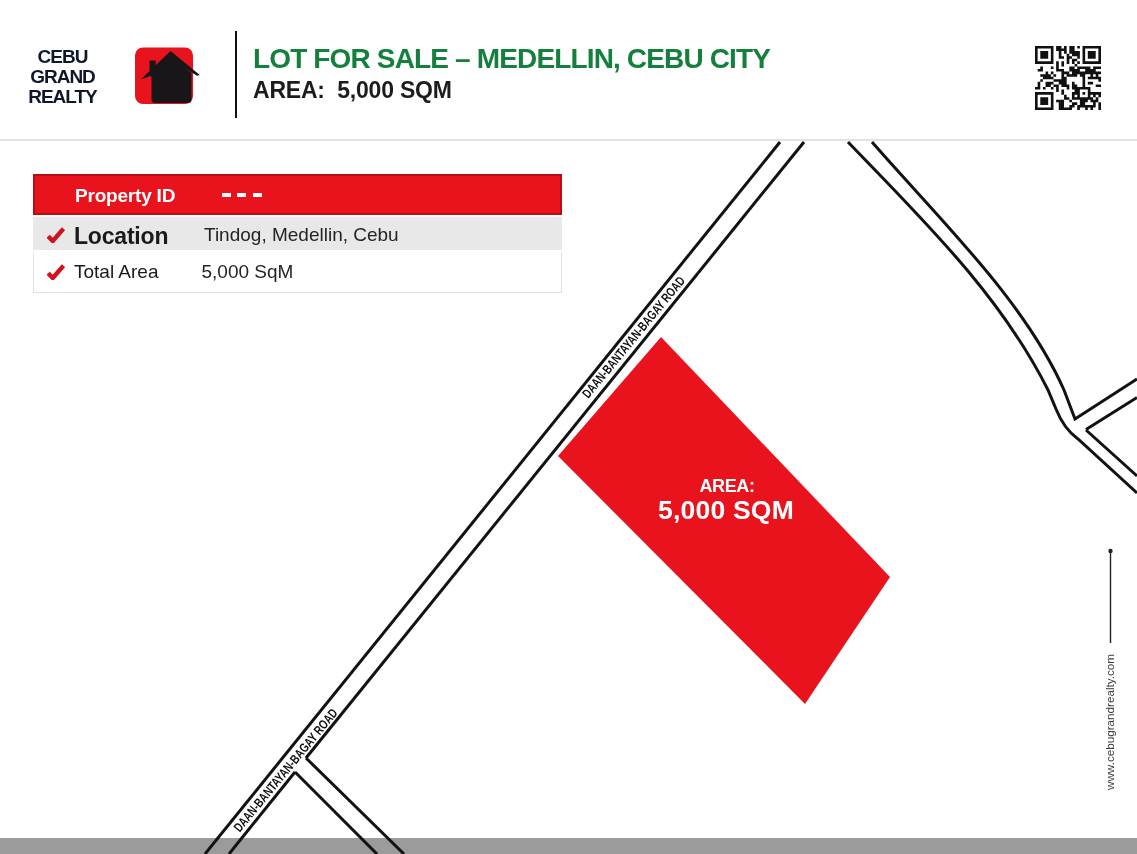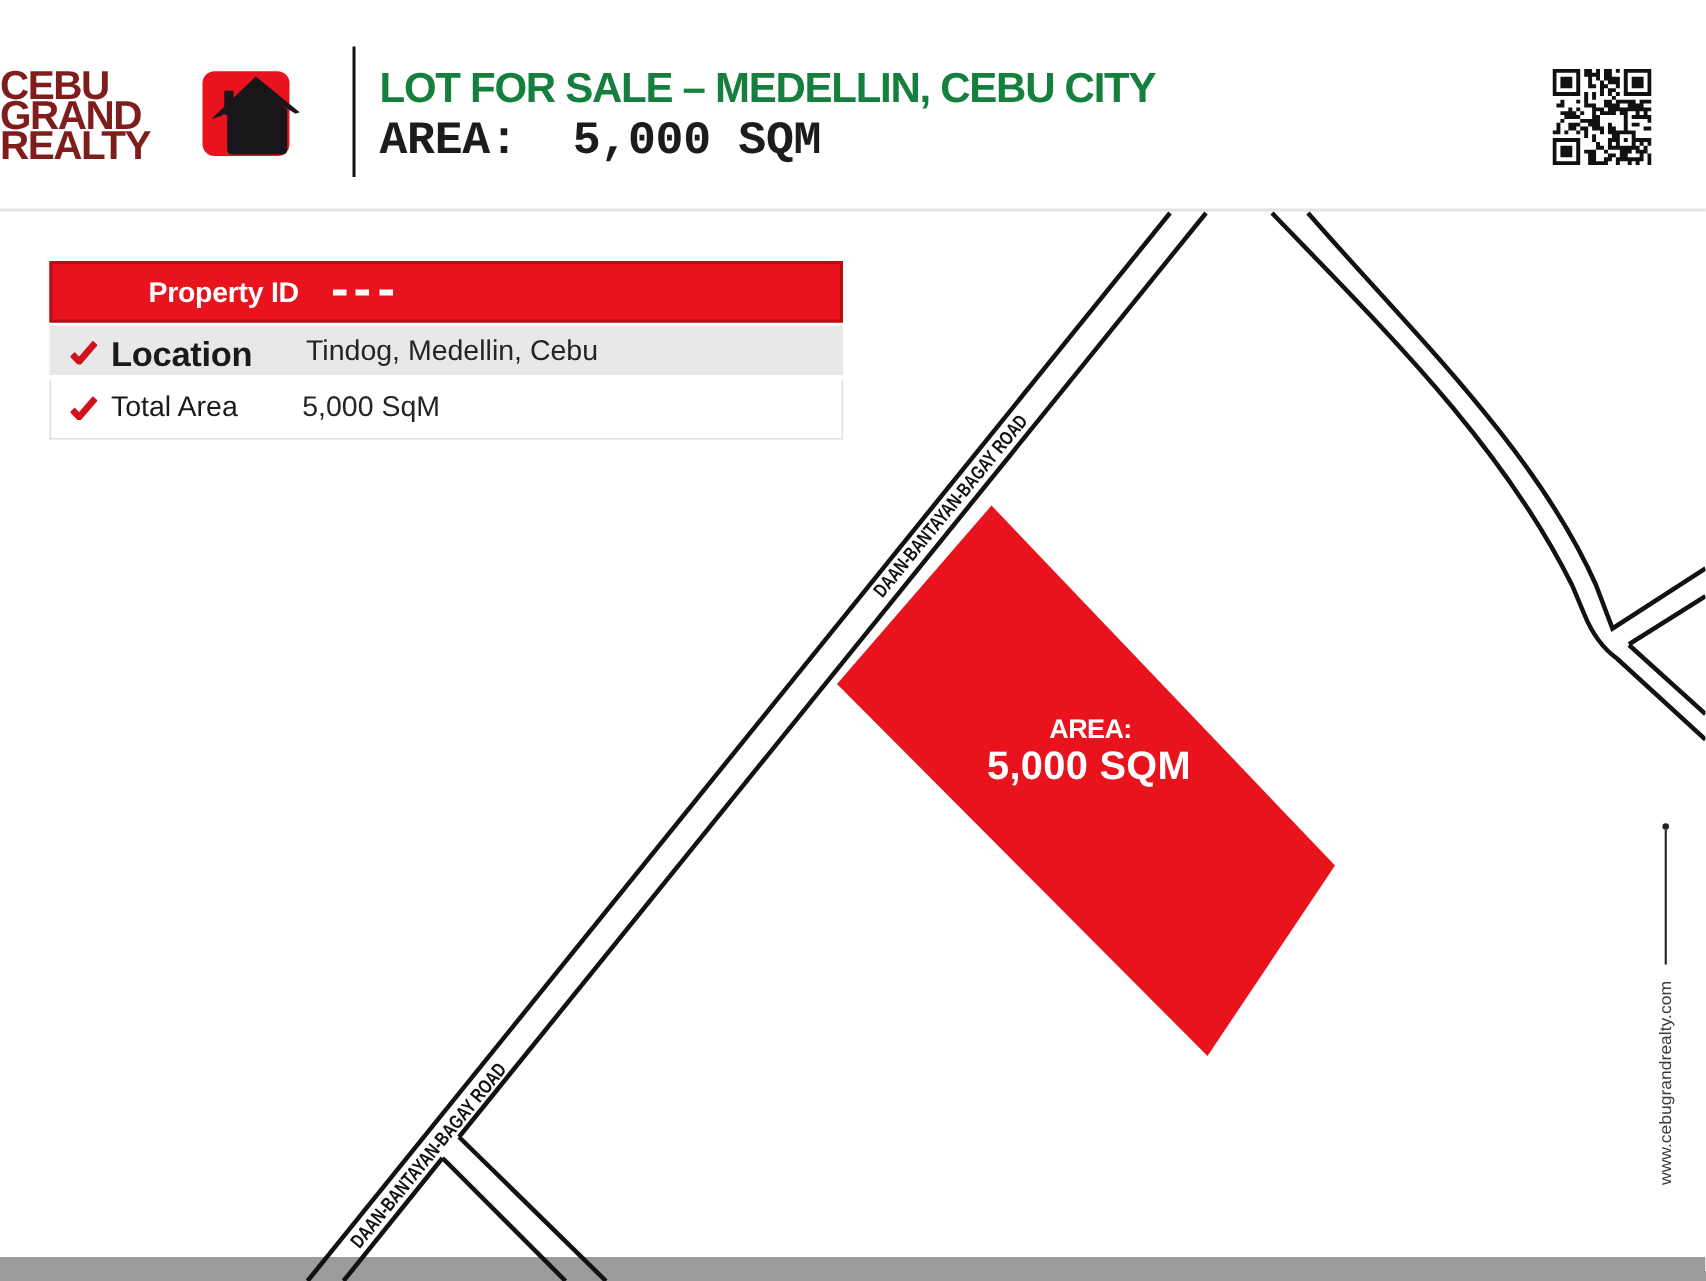--- a/index.html
+++ b/index.html
@@ -4,48 +4,48 @@
 <style>
 html,body{margin:0;padding:0;}
 body{width:1137px;height:854px;position:relative;background:#fff;overflow:hidden;
   font-family:"Liberation Sans",sans-serif;}
 .abs{position:absolute;}
 text{font-family:"Liberation Sans",sans-serif;}
 </style>
 </head>
 <body>
 
-<div class="abs" style="left:0;top:47px;width:125px;text-align:left;font-weight:bold;color:#7f1d1d;font-size:27px;line-height:20px;letter-spacing:-1px;">CEBU<br>GRAND<br>REALTY</div>
+<div class="abs" style="left:0;top:47px;width:125px;text-align:center;font-weight:bold;color:#0f172a;font-size:19px;line-height:20px;letter-spacing:-1px;">CEBU<br>GRAND<br>REALTY</div>
 
 <div class="abs" style="left:131px;top:44px;">
 <svg width="72" height="62" viewBox="0 0 72 62">
 <rect x="4" y="3.5" width="58" height="56.5" rx="8" fill="#e8131c"></rect>
 <g fill="#19161a">
 <rect x="18.5" y="16.5" width="6.2" height="16"></rect>
 <path d="M39.5,7 L68.8,30.9 L66,31.8 L39.5,15.3 L16.5,33.3 L10,35.3 Z"></path>
 <path d="M20.5,28 L39.5,13 L60.5,29 L60.5,55.5 Q60.5,59 57,59 L24,59 Q20.5,59 20.5,55.5 Z"></path>
 </g>
 </svg>
 </div>
 
 <div class="abs" style="left:235px;top:31px;width:2.4px;height:87px;background:#111;"></div>
 
 <div class="abs" style="left:253px;top:42.5px;font-weight:bold;color:#15803d;font-size:28px;letter-spacing:-0.85px;white-space:nowrap;">LOT FOR SALE – MEDELLIN, CEBU CITY</div>
 
-<div class="abs" style="left:253px;top:77px;font-weight:bold;color:#1c1c1c;font-size:31px;letter-spacing:-0.2px;white-space:nowrap;font-family:Liberation Mono, monospace;">AREA:&nbsp; 5,000 SQM</div>
+<div class="abs" style="left:253px;top:77px;font-weight:bold;color:#1c1c1c;font-size:23px;letter-spacing:-0.2px;white-space:nowrap;">AREA:&nbsp; 5,000 SQM</div>
 
 <div class="abs" style="left:1035px;top:46px;"><svg width="66" height="64" viewBox="0 0 25 25" preserveAspectRatio="none">
       <path fill="#111" d="M0 0h7v1h-7zM8 0h2v1h-2zM11 0h1v1h-1zM13 0h2v1h-2zM16 0h1v1h-1zM18 0h7v1h-7zM0 1h1v1h-1zM6 1h1v1h-1zM8 1h4v1h-4zM13 1h2v1h-2zM18 1h1v1h-1zM24 1h1v1h-1zM0 2h1v1h-1zM2 2h3v1h-3zM6 2h1v1h-1zM9 2h1v1h-1zM11 2h1v1h-1zM13 2h4v1h-4zM18 2h1v1h-1zM20 2h3v1h-3zM24 2h1v1h-1zM0 3h1v1h-1zM2 3h3v1h-3zM6 3h1v1h-1zM9 3h1v1h-1zM12 3h1v1h-1zM14 3h3v1h-3zM18 3h1v1h-1zM20 3h3v1h-3zM24 3h1v1h-1zM0 4h1v1h-1zM2 4h3v1h-3zM6 4h1v1h-1zM9 4h2v1h-2zM12 4h2v1h-2zM16 4h1v1h-1zM18 4h1v1h-1zM20 4h3v1h-3zM24 4h1v1h-1zM0 5h1v1h-1zM6 5h1v1h-1zM12 5h1v1h-1zM14 5h2v1h-2zM18 5h1v1h-1zM24 5h1v1h-1zM0 6h7v1h-7zM8 6h1v1h-1zM10 6h1v1h-1zM12 6h1v1h-1zM14 6h1v1h-1zM16 6h1v1h-1zM18 6h7v1h-7zM8 7h1v1h-1zM10 7h1v1h-1zM15 7h1v1h-1zM2 8h1v1h-1zM6 8h1v1h-1zM8 8h1v1h-1zM13 8h2v1h-2zM16 8h5v1h-5zM22 8h3v1h-3zM1 9h2v1h-2zM8 9h3v1h-3zM13 9h4v1h-4zM19 9h4v1h-4zM4 10h1v1h-1zM6 10h1v1h-1zM10 10h3v1h-3zM14 10h11v1h-11zM2 11h4v1h-4zM7 11h1v1h-1zM10 11h1v1h-1zM12 11h4v1h-4zM17 11h2v1h-2zM21 11h1v1h-1zM23 11h1v1h-1zM3 12h4v1h-4zM10 12h2v1h-2zM18 12h1v1h-1zM20 12h5v1h-5zM2 13h1v1h-1zM7 13h5v1h-5zM18 13h1v1h-1zM24 13h1v1h-1zM1 14h1v1h-1zM4 14h3v1h-3zM9 14h3v1h-3zM14 14h1v1h-1zM18 14h1v1h-1zM20 14h2v1h-2zM1 15h1v1h-1zM4 15h2v1h-2zM7 15h2v1h-2zM10 15h3v1h-3zM14 15h2v1h-2zM18 15h1v1h-1zM23 15h2v1h-2zM0 16h2v1h-2zM3 16h1v1h-1zM6 16h1v1h-1zM8 16h1v1h-1zM12 16h1v1h-1zM14 16h7v1h-7zM8 17h1v1h-1zM10 17h1v1h-1zM15 17h2v1h-2zM20 17h1v1h-1zM0 18h7v1h-7zM10 18h1v1h-1zM14 18h3v1h-3zM18 18h1v1h-1zM20 18h5v1h-5zM0 19h1v1h-1zM6 19h1v1h-1zM11 19h1v1h-1zM14 19h1v1h-1zM16 19h1v1h-1zM20 19h1v1h-1zM22 19h1v1h-1zM24 19h1v1h-1zM0 20h1v1h-1zM2 20h3v1h-3zM6 20h1v1h-1zM11 20h2v1h-2zM14 20h8v1h-8zM23 20h1v1h-1zM0 21h1v1h-1zM2 21h3v1h-3zM6 21h1v1h-1zM8 21h3v1h-3zM13 21h1v1h-1zM17 21h3v1h-3zM21 21h3v1h-3zM0 22h1v1h-1zM2 22h3v1h-3zM6 22h1v1h-1zM9 22h2v1h-2zM14 22h2v1h-2zM17 22h2v1h-2zM22 22h1v1h-1zM24 22h1v1h-1zM0 23h1v1h-1zM6 23h1v1h-1zM9 23h2v1h-2zM13 23h2v1h-2zM16 23h7v1h-7zM24 23h1v1h-1zM0 24h7v1h-7zM9 24h5v1h-5zM16 24h1v1h-1zM19 24h1v1h-1zM21 24h1v1h-1zM24 24h1v1h-1z"></path>
     </svg></div>
 
 <div class="abs" style="left:0;top:139px;width:1137px;height:2px;background:#e2e2e2;"></div>
 
 <div class="abs" style="left:33px;top:174px;width:529px;height:40.5px;background:#e8131c;border:2px solid #b90d13;box-sizing:border-box;"></div>
 
-<div class="abs" style="left:75px;top:184.5px;color:#fff;font-weight:bold;font-size:19px;letter-spacing:-0.2px;margin-left:24px;">Property ID</div>
+<div class="abs" style="left:75px;top:184.5px;color:#fff;font-weight:bold;font-size:19px;letter-spacing:-0.2px;">Property ID</div>
 
 <div class="abs" style="left:222px;top:193px;width:9px;height:4.2px;background:#fff;"></div>
 <div class="abs" style="left:237.4px;top:193px;width:9px;height:4.2px;background:#fff;"></div>
 <div class="abs" style="left:252.8px;top:193px;width:9px;height:4.2px;background:#fff;"></div>
 
 <div class="abs" style="left:33px;top:217px;width:529px;height:33px;background:#e8e8e8;"></div>
 
 <svg class="abs" style="left:47px;top:227px;" width="18" height="16" viewBox="0 0 18 16">
     <path d="M1.2,9.2 L5.8,14 L16.5,1.6" stroke="#d2111b" stroke-width="4.4" fill="none"></path>
   </svg>

